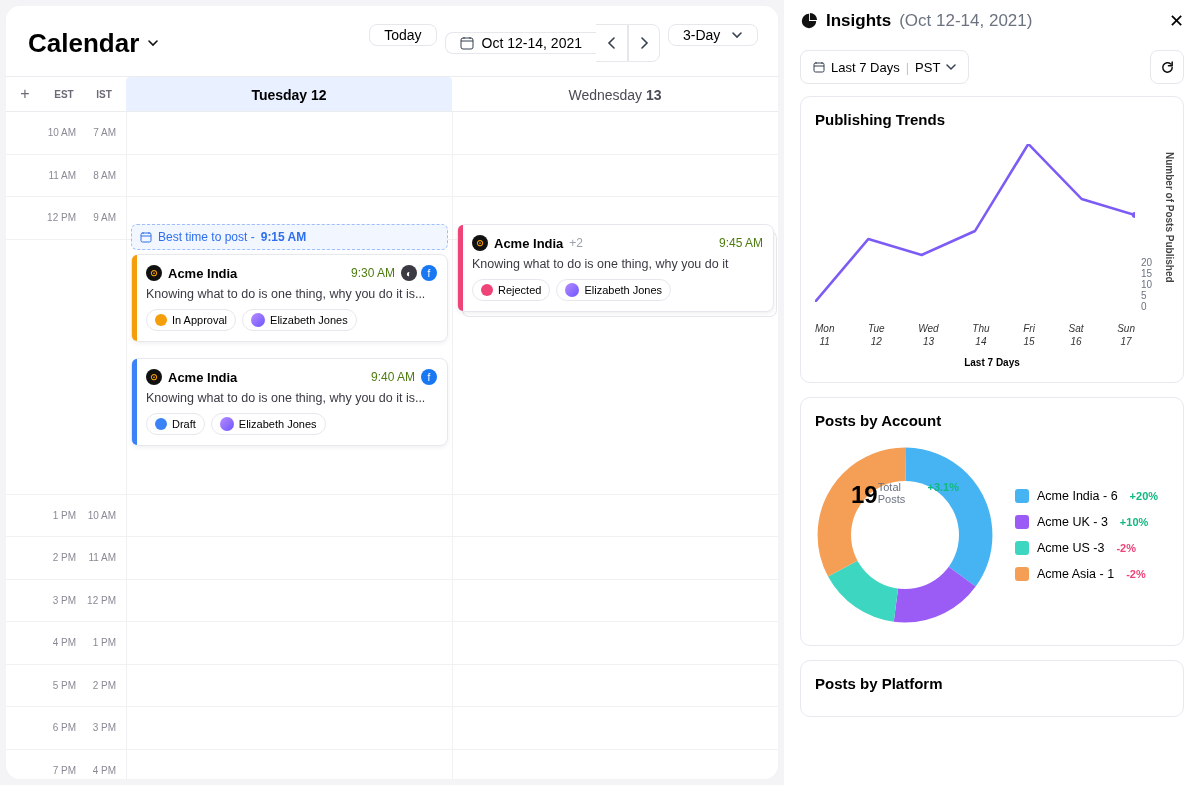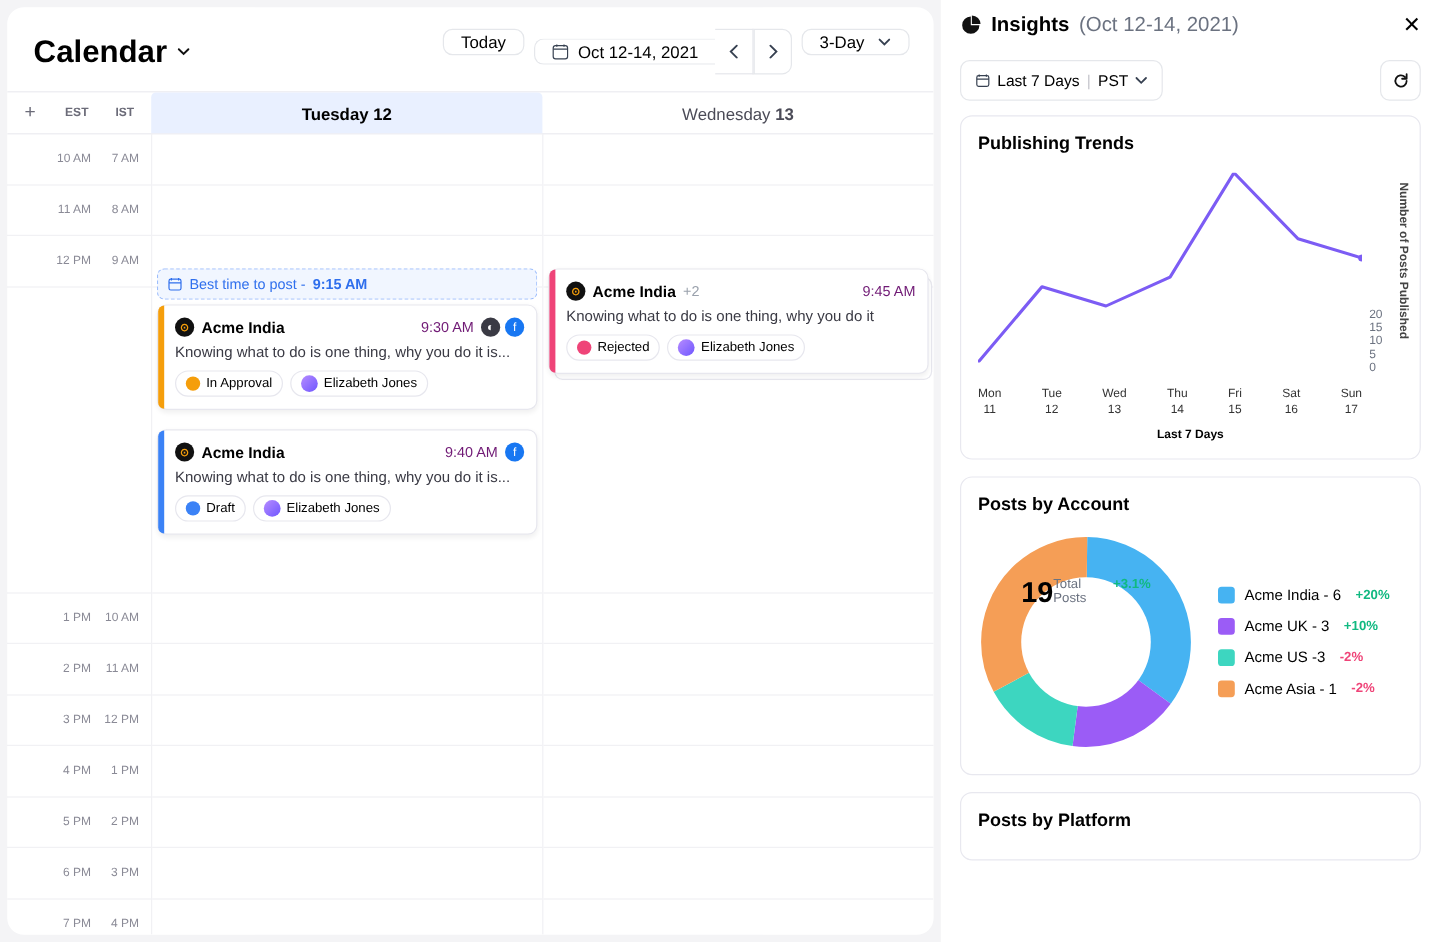--- a/index.html
+++ b/index.html
@@ -47,21 +47,21 @@
 .best { position:absolute; left:4px; right:4px; top:112px; height:26px; border:1px dashed #9dbdfc; border-radius:6px; background:#f1f6ff; color:#2f6fed; font-size:12px; font-weight:500; display:flex; align-items:center; padding:0 8px; gap:6px; }
 .card { position:absolute; left:4px; right:4px; background:#fff; border-radius:8px; border:1px solid #e7e7ee; box-shadow:0 2px 4px rgba(0,0,0,0.06); padding:10px 10px 10px 14px; }
 .card .bar { position:absolute; left:0; top:0; bottom:0; width:5px; border-radius:8px 0 0 8px; }
 .card.orange .bar { background:#f59e0b; }
 .card.blue .bar   { background:#3b82f6; }
 .card.red .bar    { background:#ef4478; }
 .card-top { display:flex; align-items:center; gap:6px; font-size:13px; }
 .card-top .logo { width:16px; height:16px; background:#111; border-radius:50%; display:flex; align-items:center; justify-content:center; color:#f59e0b; font-size:9px; font-weight:700; }
 .card-top .name { font-weight:700; }
 .card-top .extra { color:#9aa1ac; font-size:12px; }
-.card-top .time { margin-left:auto; font-size:12px; color:#701a75; }
+.card-top .time { margin-left:auto; font-size:12px; color:#4d7c0f; }
 .plat { display:flex; gap:4px; }
 .pi { width:16px; height:16px; border-radius:50%; display:flex; align-items:center; justify-content:center; color:#fff; font-size:10px; }
 .pi.moon { background:#3a3a44; }
 .pi.fb { background:#1877f2; }
 .card-body { font-size:12.5px; color:#3a3a44; margin:6px 0 8px 0; }
 .chips { display:flex; gap:6px; }
 .chip { border:1px solid #e7e7ee; background:#fff; border-radius:14px; padding:3px 8px; font-size:11px; display:flex; align-items:center; gap:5px; font-weight:500;}
 .dot { width:12px; height:12px; border-radius:50%; }
 .dot.orange{background:#f59e0b;} .dot.blue{background:#3b82f6;} .dot.red{background:#ef4478;}
 .avatar { width:14px; height:14px; border-radius:50%; background:linear-gradient(135deg,#b78cff,#6e56ff); }
@@ -75,21 +75,21 @@
 .rsub { padding: 8px 16px 12px 16px; display:flex; align-items:center; }
 .pill { border:1px solid #e5e7eb; border-radius:8px; height:34px; padding:0 12px; font-size:13px; display:flex; align-items:center; gap:6px; cursor:pointer; }
 .refr { margin-left:auto; width:34px; height:34px; border:1px solid #e5e7eb; border-radius:8px; display:flex; align-items:center; justify-content:center; cursor:pointer; }
 
 .panel { margin:0 16px 14px 16px; border:1px solid #e8e8ef; border-radius:10px; padding:14px; }
 .panel h3 { font-size:15px; font-weight:700; margin-bottom:10px; }
 .line-chart { position:relative; height:230px; }
 .yaxis { position:absolute; right:0; top:16px; bottom:56px; width:28px; display:flex; flex-direction:column; justify-content:flex-end; font-size:10px; color:#6b7280; }
 .ylabel { position:absolute; right:-6px; top:14px; writing-mode:vertical-rl; font-size:10px; font-weight:600; color:#444; }
 .xaxis { position:absolute; bottom:20px; left:0; right:34px; display:flex; justify-content:space-between; font-size:10px; color:#333; }
-.xaxis div { text-align:center; line-height:1.3; }
+.xaxis div { text-align:center; line-height:1.3;font-style:italic; }
 svg.poly { position:absolute; left:0; top:6px; right:34px; bottom:56px; }
 
 .donut-wrap { display:flex; align-items:center; gap:20px; padding:6px 0; }
 .donut { position:relative; width:180px; height:180px; }
 .donut-center { position:absolute; inset:36px; border-radius:50%; background:#fff; display:flex; flex-direction:row; align-items:flex-start; justify-content:center; }
 .donut-center .n { font-size:24px; font-weight:700; }
 .donut-center .l { font-size:11px; color:#6b7280; }
 .donut-center .d { font-size:11px; color:#10b981; font-weight:600; }
 .legend { flex:1; display:flex; flex-direction:column; gap:12px; font-size:12.5px; }
 .legend-row { display:flex; align-items:center; gap:8px; }

